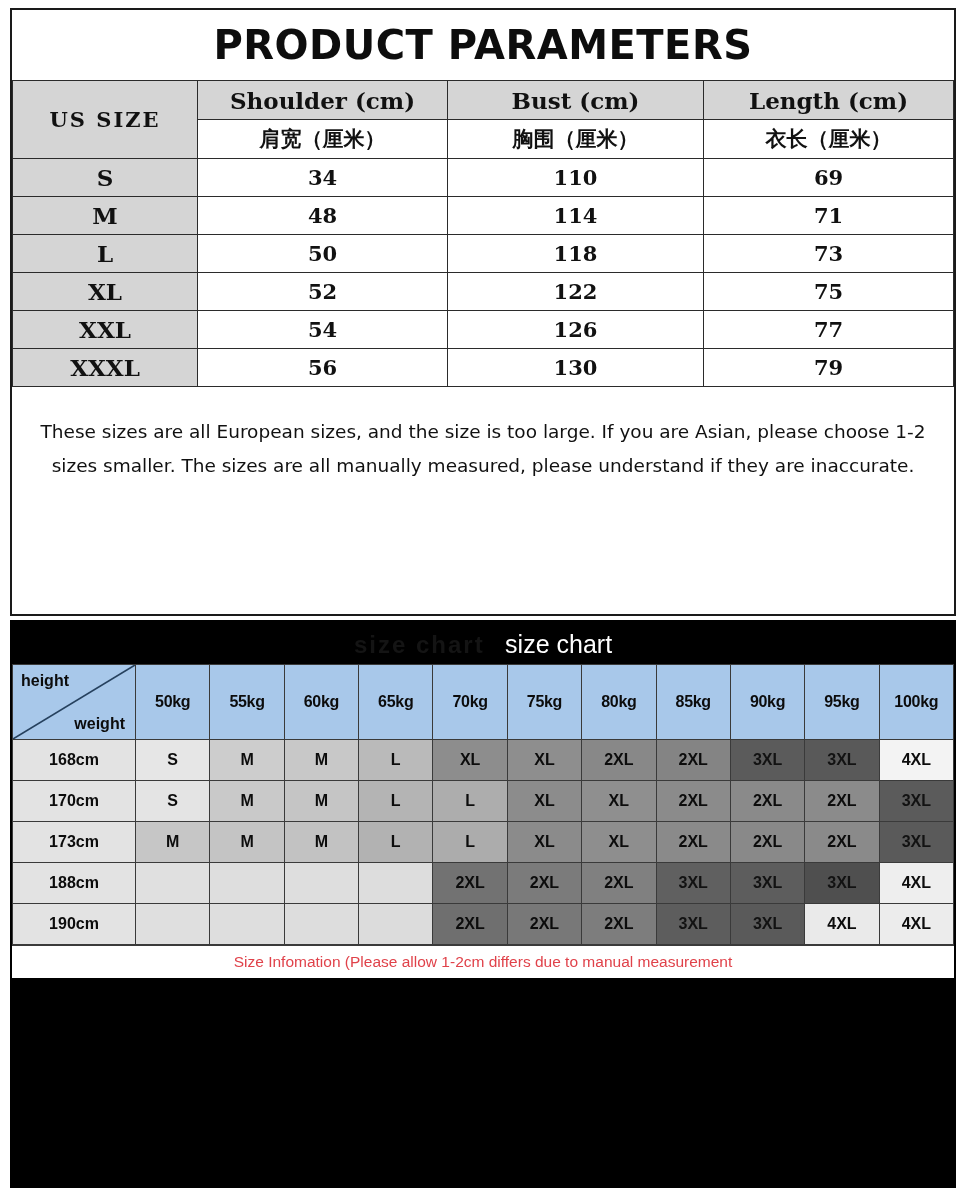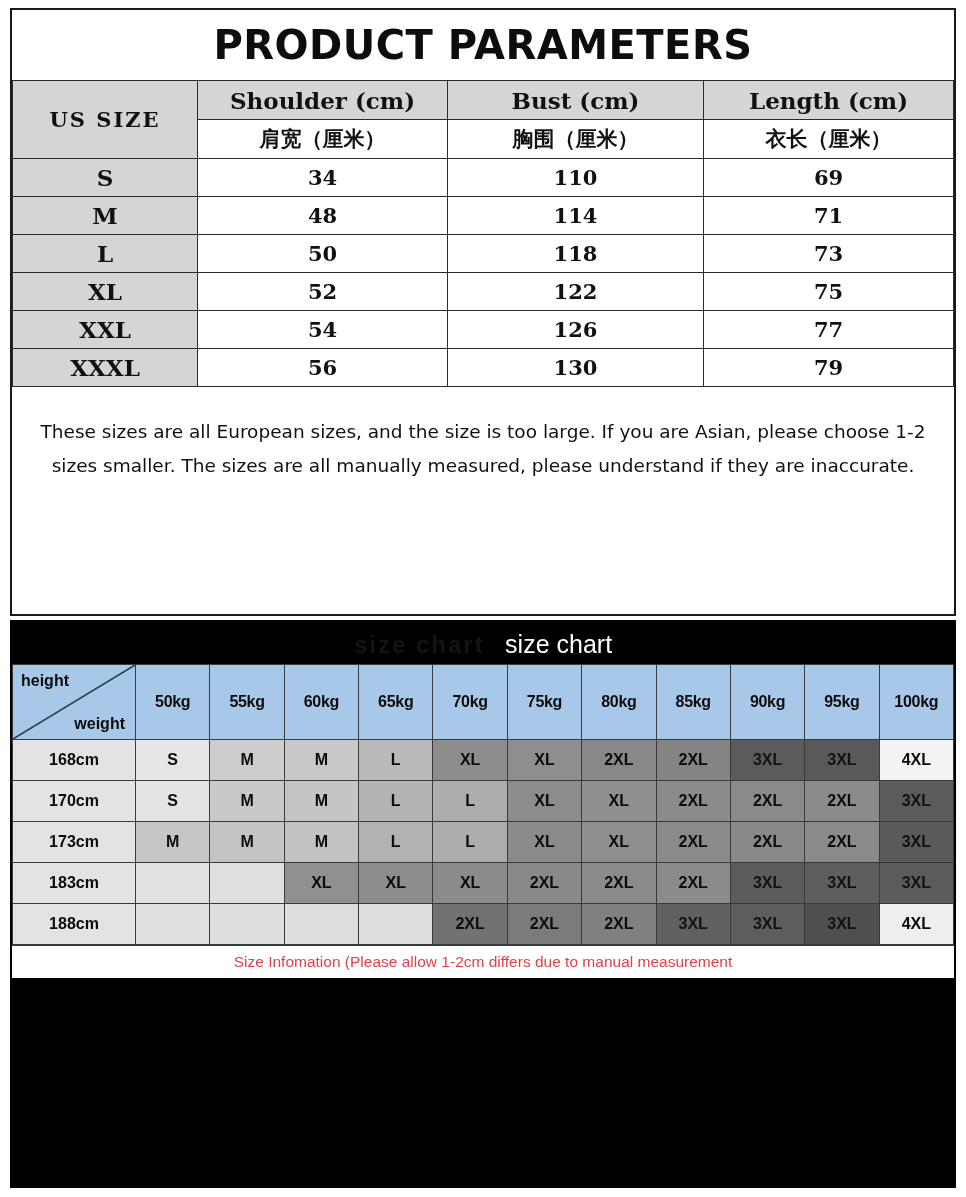--- a/index.html
+++ b/index.html
@@ -346,46 +346,46 @@
             <td style="background: rgb(178, 178, 178); color: rgb(12, 12, 12);">L</td>
             <td style="background: rgb(172, 172, 172); color: rgb(12, 12, 12);">L</td>
             <td style="background: rgb(139, 139, 139); color: rgb(12, 12, 12);">XL</td>
             <td style="background: rgb(142, 142, 142); color: rgb(12, 12, 12);">XL</td>
             <td style="background: rgb(138, 138, 138); color: rgb(12, 12, 12);">2XL</td>
             <td style="background: rgb(137, 137, 137); color: rgb(12, 12, 12);">2XL</td>
             <td style="background: rgb(138, 138, 138); color: rgb(12, 12, 12);">2XL</td>
             <td style="background: rgb(90, 90, 90); color: rgb(18, 18, 18);">3XL</td>
           </tr>
           <tr>
-            <td class="sc-hcell" style="width: 122px;">183cm</td>
-            <td style="background: rgb(225, 225, 225); color: rgb(12, 12, 12);"></td>
-            <td style="background: rgb(224, 224, 224); color: rgb(12, 12, 12);"></td>
-            <td style="background: rgb(144, 144, 144); color: rgb(12, 12, 12);">XL</td>
-            <td style="background: rgb(141, 141, 141); color: rgb(12, 12, 12);">XL</td>
-            <td style="background: rgb(139, 139, 139); color: rgb(12, 12, 12);">XL</td>
-            <td style="background: rgb(137, 137, 137); color: rgb(12, 12, 12);">2XL</td>
-            <td style="background: rgb(138, 138, 138); color: rgb(12, 12, 12);">2XL</td>
-            <td style="background: rgb(139, 139, 139); color: rgb(12, 12, 12);">2XL</td>
-            <td style="background: rgb(92, 92, 92); color: rgb(18, 18, 18);">3XL</td>
-            <td style="background: rgb(94, 94, 94); color: rgb(18, 18, 18);">3XL</td>
-            <td style="background: rgb(91, 91, 91); color: rgb(18, 18, 18);">3XL</td>
-          </tr>
-          <tr>
             <td class="sc-hcell" style="width: 122px;">188cm</td>
             <td style="background: rgb(224, 224, 224); color: rgb(12, 12, 12);"></td>
             <td style="background: rgb(222, 222, 222); color: rgb(12, 12, 12);"></td>
             <td style="background: rgb(222, 222, 222); color: rgb(12, 12, 12);"></td>
             <td style="background: rgb(221, 221, 221); color: rgb(12, 12, 12);"></td>
             <td style="background: rgb(114, 114, 114); color: rgb(12, 12, 12);">2XL</td>
             <td style="background: rgb(123, 123, 123); color: rgb(12, 12, 12);">2XL</td>
             <td style="background: rgb(128, 128, 128); color: rgb(12, 12, 12);">2XL</td>
             <td style="background: rgb(96, 96, 96); color: rgb(18, 18, 18);">3XL</td>
             <td style="background: rgb(93, 93, 93); color: rgb(18, 18, 18);">3XL</td>
             <td style="background: rgb(79, 79, 79); color: rgb(18, 18, 18);">3XL</td>
             <td style="background: rgb(238, 238, 238); color: rgb(12, 12, 12);">4XL</td>
           </tr>
+          <tr>
+            <td class="sc-hcell" style="width: 122px;">190cm</td>
+            <td style="background: rgb(223, 223, 223); color: rgb(12, 12, 12);"></td>
+            <td style="background: rgb(222, 222, 222); color: rgb(12, 12, 12);"></td>
+            <td style="background: rgb(221, 221, 221); color: rgb(12, 12, 12);"></td>
+            <td style="background: rgb(220, 220, 220); color: rgb(12, 12, 12);"></td>
+            <td style="background: rgb(111, 111, 111); color: rgb(12, 12, 12);">2XL</td>
+            <td style="background: rgb(120, 120, 120); color: rgb(12, 12, 12);">2XL</td>
+            <td style="background: rgb(125, 125, 125); color: rgb(12, 12, 12);">2XL</td>
+            <td style="background: rgb(93, 93, 93); color: rgb(18, 18, 18);">3XL</td>
+            <td style="background: rgb(90, 90, 90); color: rgb(18, 18, 18);">3XL</td>
+            <td style="background: rgb(234, 234, 234); color: rgb(12, 12, 12);">4XL</td>
+            <td style="background: rgb(236, 236, 236); color: rgb(12, 12, 12);">4XL</td>
+          </tr>
         </tbody>
     </table>
 
     <div class="sc-footer">Size Infomation  (Please allow 1-2cm differs due to manual measurement</div>
   </div>
 
 </div>
 
 </body></html>

